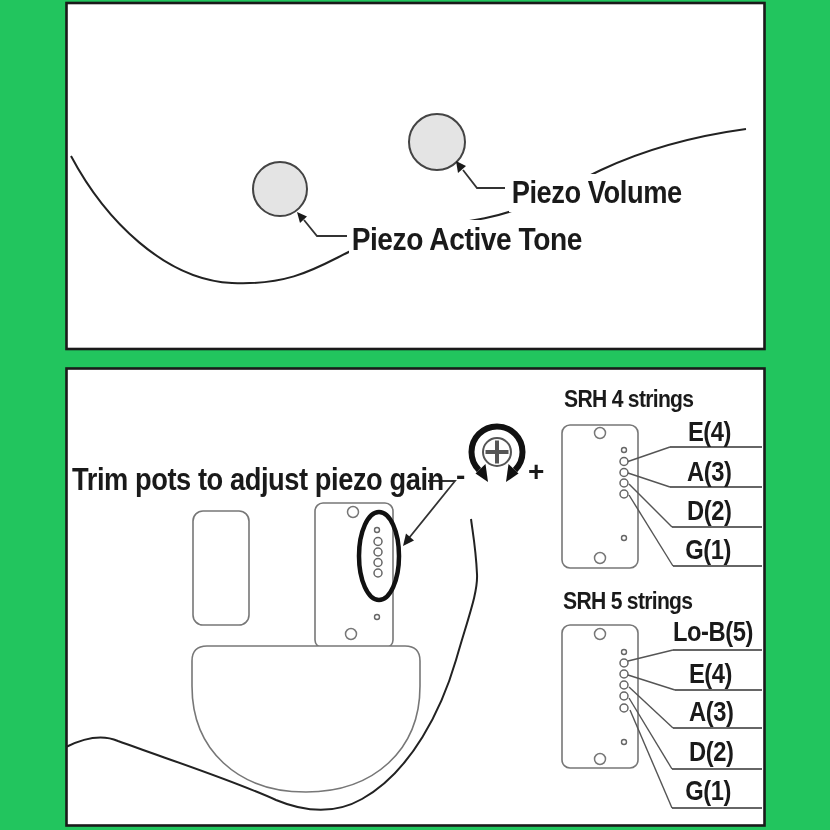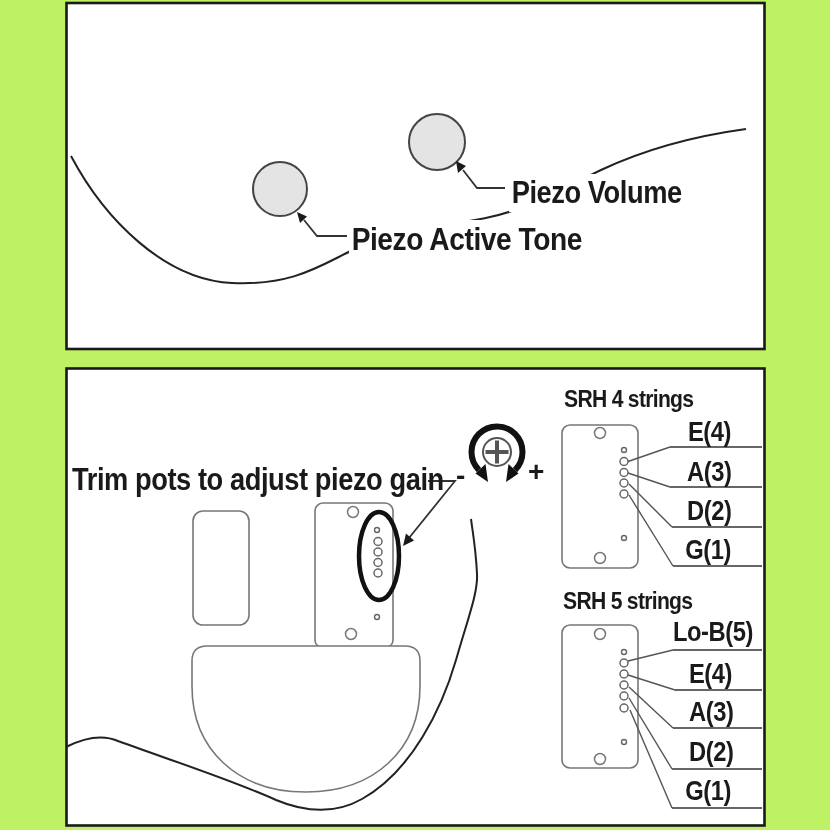--- a/index.html
+++ b/index.html
@@ -1,16 +1,16 @@
 <!DOCTYPE html>
 <html><head>
 <meta charset="utf-8">
 <style>
   html,body{margin:0;padding:0;background:#ffffff;}
-  #stage{position:relative;width:830px;height:830px;background:#bef264;overflow:hidden;
+  #stage{position:relative;width:830px;height:830px;background:#22c55e;overflow:hidden;
          font-family:"Liberation Sans",sans-serif;}
   #diagram-svg{position:absolute;left:0;top:0;z-index:1;}
   .lbl{position:absolute;z-index:2;font-weight:bold;color:#1a1a1a;white-space:nowrap;
        letter-spacing:-0.5px;line-height:1.15;}
   .condL{transform:scaleX(0.88);transform-origin:left center;}
   .condR{transform:scaleX(0.88);transform-origin:right center;}
   .mask{background:#ffffff;padding:1px 3px;}
   .callout{font-size:31px;}
   .strlbl{font-size:27px;}
   .title{font-size:24px;letter-spacing:-0.8px;}

